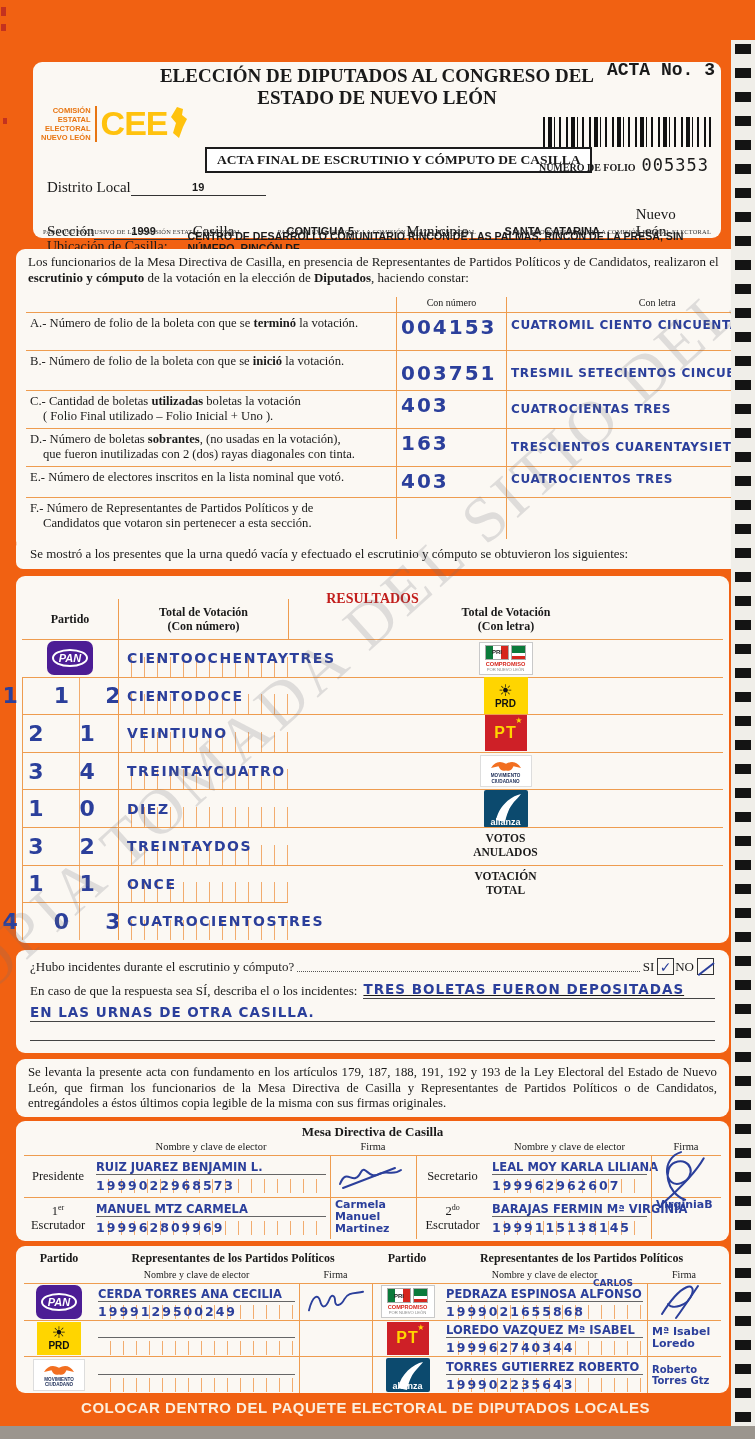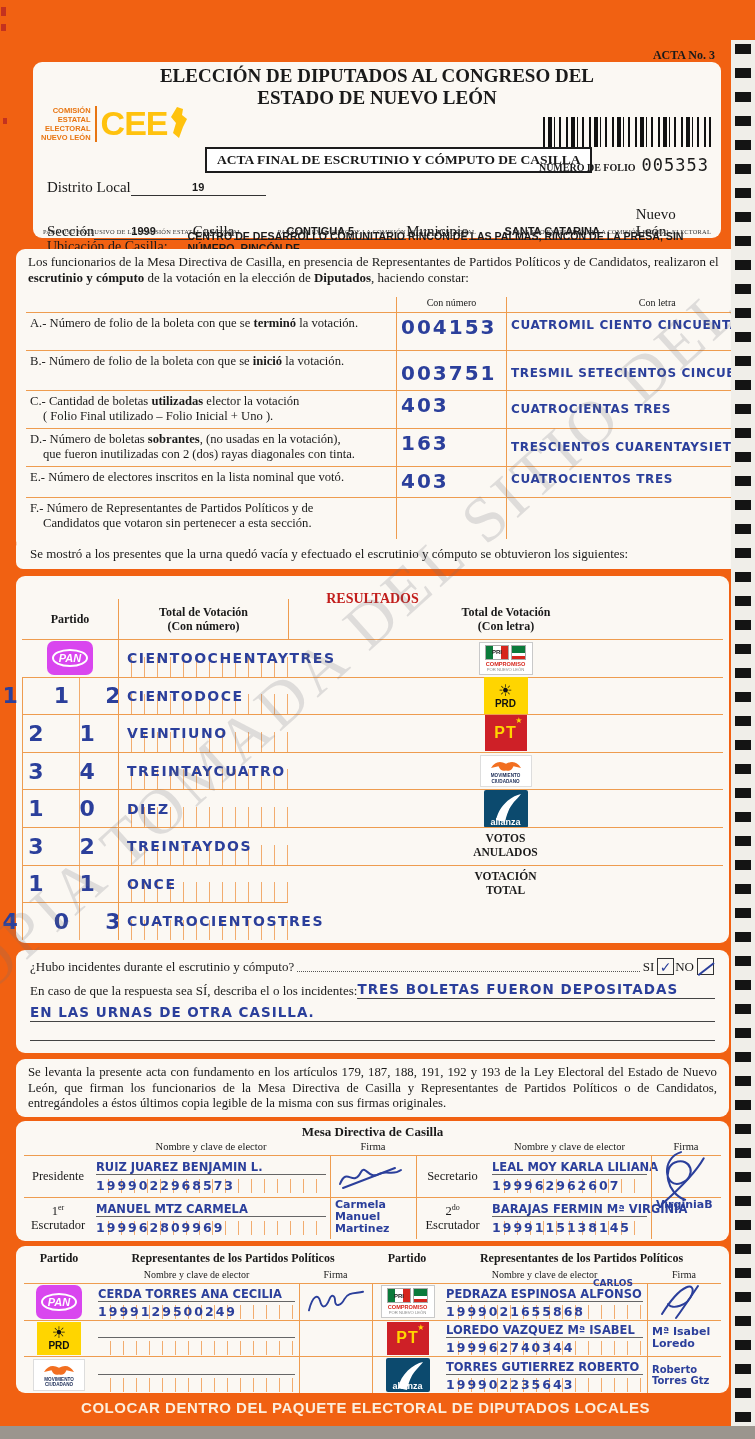--- a/index.html
+++ b/index.html
@@ -15,21 +15,21 @@
   .binding{position:absolute;right:0;top:40px;bottom:13px;width:24px;background:#F0EEE9;z-index:70;}
   .binding-dashes{position:absolute;left:4px;top:4px;bottom:0;width:16px;
     background:repeating-linear-gradient(180deg,#141414 0 10px,transparent 10px 24px);}
   .gray-strip{position:absolute;left:0;right:0;bottom:0;height:13px;background:#9B958E;z-index:80;}
   .red-mark{position:absolute;width:5px;background:#C3321F;z-index:75;}
   
   .watermark{position:absolute;left:-210px;top:590px;width:1150px;z-index:50;pointer-events:none;
     transform:rotate(-42deg);font-family:"Liberation Serif",serif;font-size:64px;letter-spacing:5px;
     color:rgba(110,110,120,0.20);white-space:nowrap;text-align:center;}
   
-  .acta-no{position:absolute;top:48px;right:40px;font-weight:bold;font-size:12px;z-index:5;}
+  .acta-no{position:absolute;top:60px;right:40px;font-weight:bold;font-size:18px;z-index:5;font-family:Liberation Mono, monospace;}
   #headerCard{top:62px;left:33px;width:688px;height:176px;}
   .title{position:absolute;top:3px;left:0;right:0;text-align:center;font-weight:bold;font-size:19px;line-height:1.15;}
   .cee-logo{position:absolute;top:44px;left:8px;display:flex;}
   .cee-org{font-family:"Liberation Sans",sans-serif;color:#E87511;font-weight:bold;font-size:7.5px;
     line-height:1.2;text-align:right;border-right:2.5px solid #E87511;padding-right:4px;margin-right:4px;}
   .cee-acr{font-family:"Liberation Sans",sans-serif;font-weight:bold;font-size:34px;color:#FFC20E;
     letter-spacing:-1px;line-height:1;}
   .subtitle-box{position:absolute;top:85px;left:172px;border:2px solid #1c1c1c;background:#fff;
     padding:3px 10px;font-weight:bold;font-size:13.5px;white-space:nowrap;}
   .barcode{position:absolute;top:55px;right:10px;width:168px;height:30px;
@@ -67,21 +67,21 @@
   .res-cell{border-top:1px solid #EE9C4F;position:relative;display:flex;align-items:center;justify-content:center;}
   .res-cell.vline{border-left:1px solid #EE9C4F;}
   .res-head{font-weight:bold;font-size:12px;text-align:center;flex-direction:column;line-height:1.2;border-top:none !important;}
   .res-num{font-size:22px;letter-spacing:36px;text-indent:18px;white-space:nowrap;}
   .res-letra{justify-content:flex-start !important;padding-left:8px;font-size:14px;letter-spacing:1.5px;white-space:nowrap;
     background-image:repeating-linear-gradient(90deg,transparent 0 12px,#F2AC6E 12px 13px);
     background-size:100% 20px;background-position:0 100%;background-repeat:no-repeat;}
   .res-numcell{background-image:repeating-linear-gradient(90deg,transparent 0 55.6px,#F2AC6E 55.6px 56.6px);}
   .res-plabel{flex-direction:column;font-weight:bold;font-size:11.5px;line-height:1.2;text-align:center;}
   
-  .logo-pan{width:46px;height:34px;background:#d946ef;border-radius:7px;display:flex;align-items:center;justify-content:center;}
+  .logo-pan{width:46px;height:34px;background:#4c1d95;border-radius:7px;display:flex;align-items:center;justify-content:center;}
   .logo-pan span{border:2px solid #fff;border-radius:50%;padding:1px 5px;color:#fff;font-weight:bold;font-style:italic;
     font-family:"Liberation Sans",sans-serif;font-size:11px;}
   .logo-pri{width:50px;background:#fff;border:1px solid #c9c9c9;display:flex;flex-direction:column;align-items:center;padding:2px 1px;}
   .pri-flags{display:flex;gap:2px;align-items:flex-start;}
   .pri-flag{width:22px;height:13px;background:linear-gradient(90deg,#0B7A3B 0 33%,#fff 33% 66%,#D6261D 66%);
     display:flex;align-items:center;justify-content:center;font-family:"Liberation Sans",sans-serif;
     font-size:6px;font-weight:bold;color:#222;border:0.5px solid #aaa;}
   .pvem-flag{width:13px;height:13px;background:linear-gradient(180deg,#0B7A3B 0 55%,#fff 55% 78%,#D6261D 78%);border:0.5px solid #aaa;}
   .pri-coal{color:#D6261D;font-size:5.6px;font-weight:bold;font-family:"Liberation Sans",sans-serif;margin-top:1px;}
   .pri-sub{color:#8a8a8a;font-size:4.2px;font-family:"Liberation Sans",sans-serif;}
@@ -98,21 +98,21 @@
     font-family:"Liberation Sans",sans-serif;font-weight:bold;font-size:9px;}
   
   #incPanel{top:950px;left:16px;width:713px;height:103px;padding:8px 14px;box-sizing:border-box;}
   .inc-row1{display:flex;align-items:flex-end;font-size:13px;justify-content:flex-end;}
   .leader{flex:1;border-bottom:1.6px dotted #555;margin:0 3px 3px 3px;height:9px;}
   .chk{width:15px;height:15px;border:1.7px solid #333;display:inline-flex;align-items:center;justify-content:center;
     margin:0 1px 0 3px;position:relative;}
   .chk .mk{color:#2B3F9B;font-weight:bold;font-size:14px;line-height:1;font-family:"DejaVu Sans",sans-serif;}
   .chk .slash{position:absolute;left:1px;bottom:-2px;width:20px;height:2.2px;background:#2B3F9B;transform:rotate(-38deg);transform-origin:left bottom;}
   .inc-row2{display:flex;align-items:flex-end;font-size:13px;margin-top:6px;}
-  .inc-fill{flex:1;border-bottom:1.3px solid #444;}
+  .inc-fill{flex:1;border-bottom:1.3px solid #444;margin-left:6px;text-decoration:underline;}
   .inc-line{border-bottom:1.3px solid #444;margin-top:4px;}
   .inc-hw{font-size:13.5px;letter-spacing:1px;white-space:nowrap;}
   
   #legalPanel{top:1059px;left:16px;width:713px;height:58px;padding:6px 12px;box-sizing:border-box;
     font-size:12.8px;line-height:1.22;text-align:justify;}
   
   #mesaPanel{top:1121px;left:16px;width:713px;height:120px;padding:3px 8px;box-sizing:border-box;}
   .mesa-title{text-align:center;font-weight:bold;font-size:13px;height:17px;}
   .mesa-sub{display:grid;grid-template-columns:68px 238px 86px 72px 163px 1fr;font-size:10.5px;text-align:center;height:14px;}
   .mesa-grid{display:grid;grid-template-columns:68px 238px 86px 72px 163px 1fr;grid-auto-rows:42px;}
@@ -211,21 +211,21 @@
     <div class="af-cell af-head vline">Con letra</div>
 
     <div class="af-cell af-label"><span>A.- Número de folio de la boleta con que se </span><b>terminó</b><span> la votación.</span></div>
     <div class="af-cell vline"><span class="hw af-num">004153</span></div>
     <div class="af-cell vline"><span class="hw af-letra">CUATROMIL CIENTO CINCUENTAYTRES</span></div>
 
     <div class="af-cell af-label"><span>B.- Número de folio de la boleta con que se </span><b>inició</b><span> la votación.</span></div>
     <div class="af-cell vline"><span class="hw af-num" style="position:relative;top:8px">003751</span></div>
     <div class="af-cell vline"><span class="hw af-letra" style="position:relative;top:10px">TRESMIL SETECIENTOS CINCUENTAYUNO</span></div>
 
-    <div class="af-cell af-label"><span>C.- Cantidad de boletas </span><b>utilizadas</b><span> elector la votación</span><div class="af-line2">( Folio Final utilizado – Folio Inicial + Uno ).</div></div>
+    <div class="af-cell af-label"><span>C.- Cantidad de boletas </span><b>utilizadas</b><span> boletas la votación</span><div class="af-line2">( Folio Final utilizado – Folio Inicial + Uno ).</div></div>
     <div class="af-cell vline"><span class="hw af-num">403</span></div>
     <div class="af-cell vline"><span class="hw af-letra" style="position:relative;top:6px">CUATROCIENTAS TRES</span></div>
 
     <div class="af-cell af-label"><span>D.- Número de boletas </span><b>sobrantes</b><span>, (no usadas en la votación),</span><div class="af-line2">que fueron inutilizadas con 2 (dos) rayas diagonales con tinta.</div></div>
     <div class="af-cell vline"><span class="hw af-num">163</span></div>
     <div class="af-cell vline"><span class="hw af-letra" style="position:relative;top:6px">TRESCIENTOS CUARENTAYSIETE</span></div>
 
     <div class="af-cell af-label"><span>E.- Número de electores inscritos en la lista nominal que votó.</span></div>
     <div class="af-cell vline"><span class="hw af-num">403</span></div>
     <div class="af-cell vline"><span class="hw af-letra">CUATROCIENTOS TRES</span></div>

